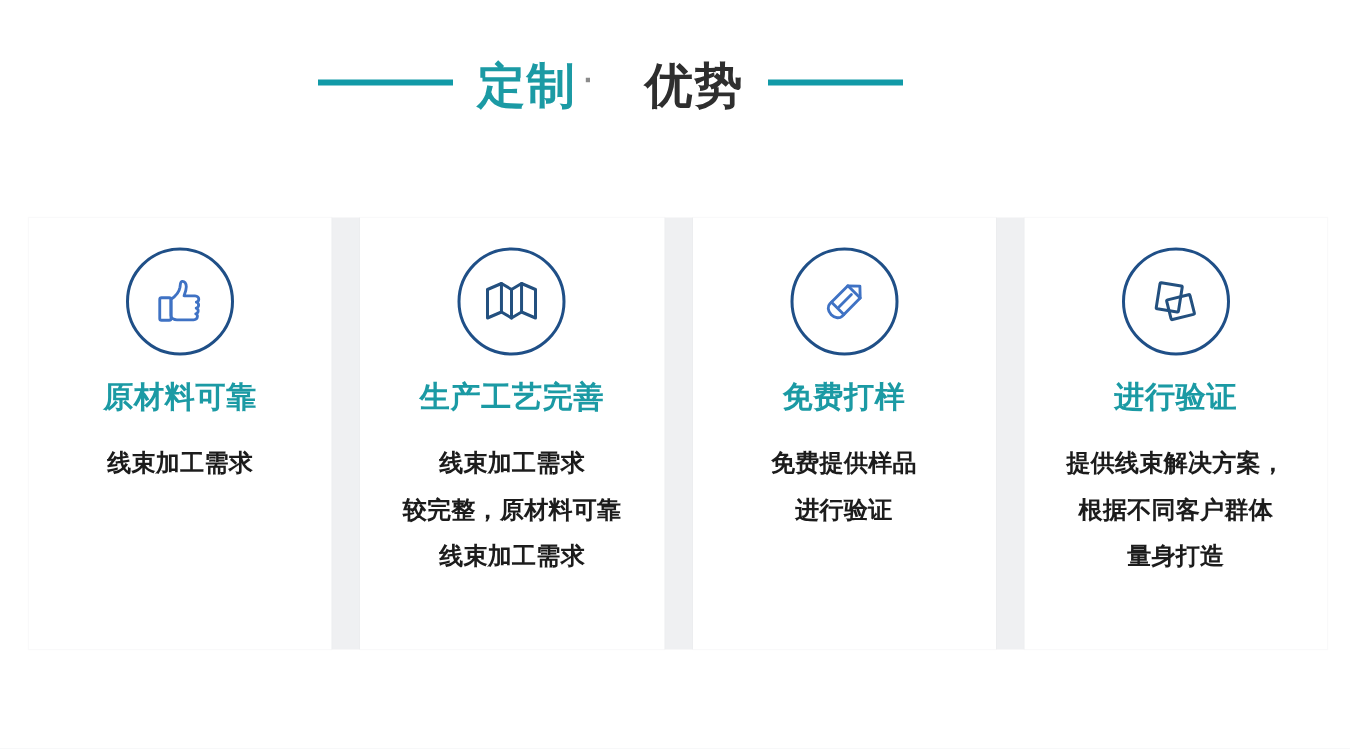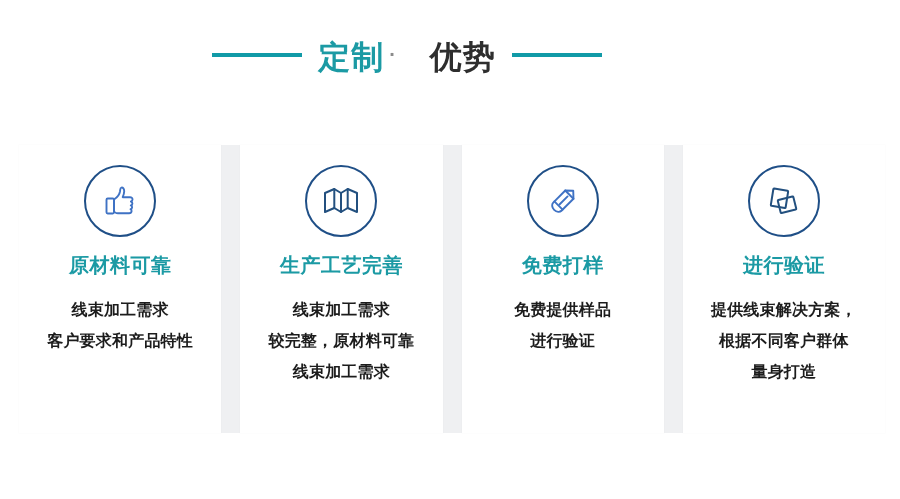--- a/index.html
+++ b/index.html
@@ -147,21 +147,20 @@
                    C30.9 19.8 31.5 20.6 31.4 21.6 C31.3 22.6 30.6 23.2 29.8 23.4
                    C30.7 23.7 31.2 24.5 31.1 25.4 C31 26.4 30.3 27 29.5 27.2
                    C30.3 27.6 30.7 28.3 30.6 29.1 C30.45 30.3 29.5 31.2 28.1 31.2
                    L17 31.2 C15.2 31.2 13 30.2 13 28.4 Z"></path>
         </svg>
       </span>
     </div>
     <div class="card-heading">原材料可靠</div>
     <div class="card-body">
       <span class="body-line">线束加工需求</span>
-      <span class="body-line">客户要求和产品特性</span>
     </div>
   </div>
 
   <div class="feature-card">
     <div class="card-icon-wrap">
       <span>
         <svg width="40" height="34" viewBox="0 0 40 34" fill="none" stroke="#23507f" stroke-width="2" stroke-linejoin="round" stroke-linecap="round">
           <path d="M4 9 L13.3 5 L20 9 L26.7 5 L36 9 L36 28 L26.7 24 L20 28 L13.3 24 L4 28 Z"></path>
           <path d="M13.3 5 L13.3 24"></path>
           <path d="M20 9 L20 28"></path>

